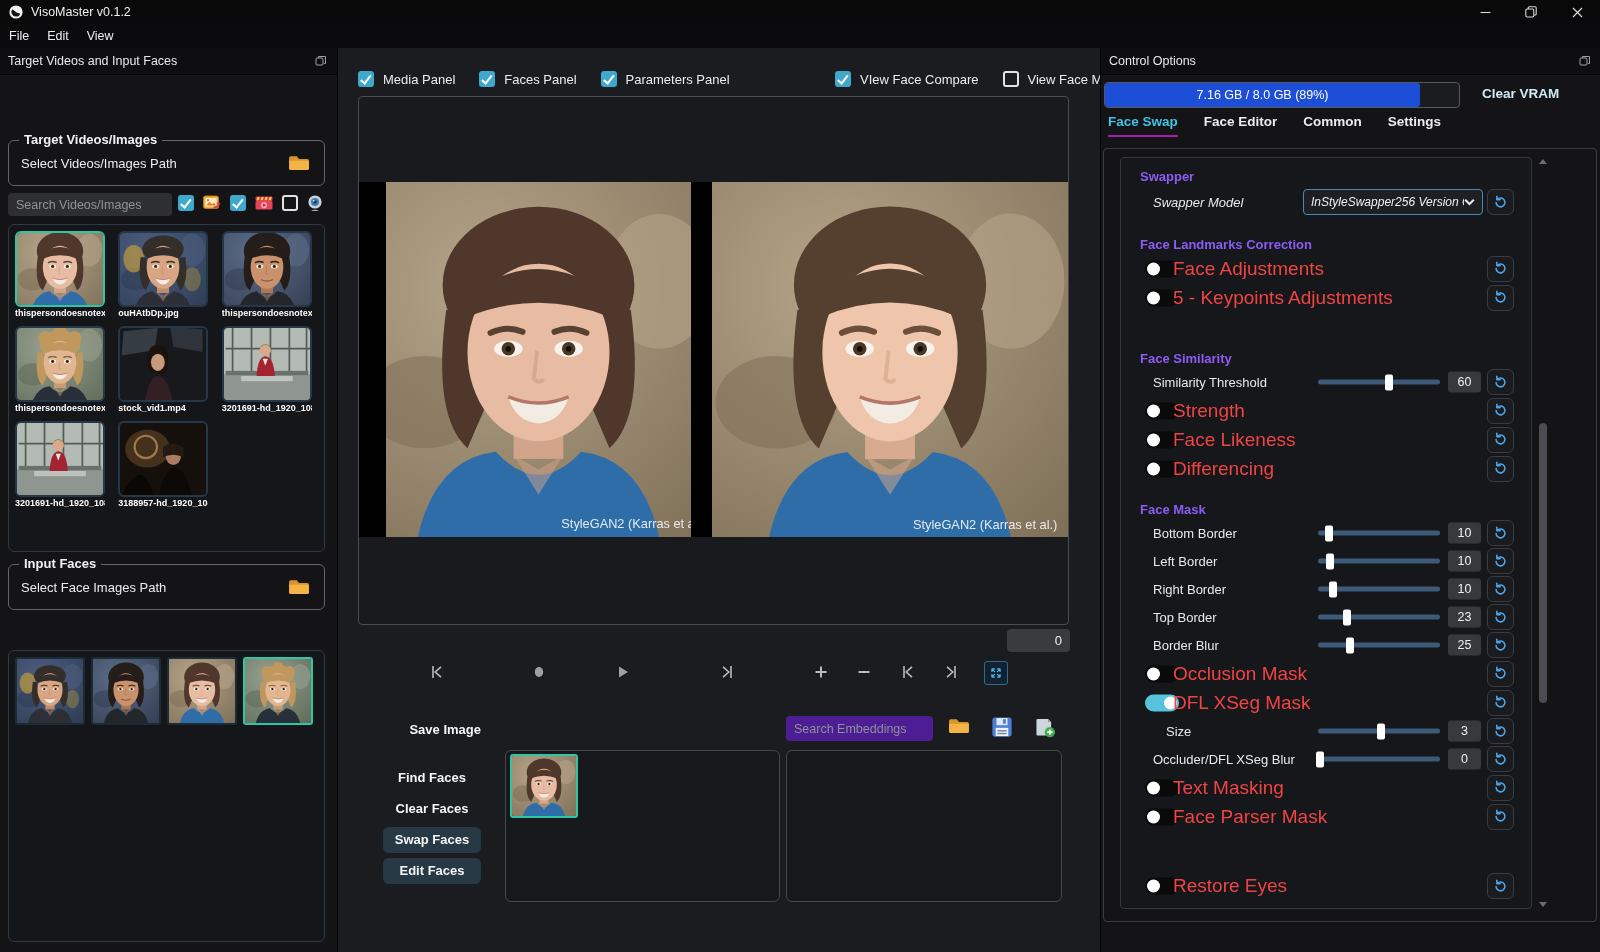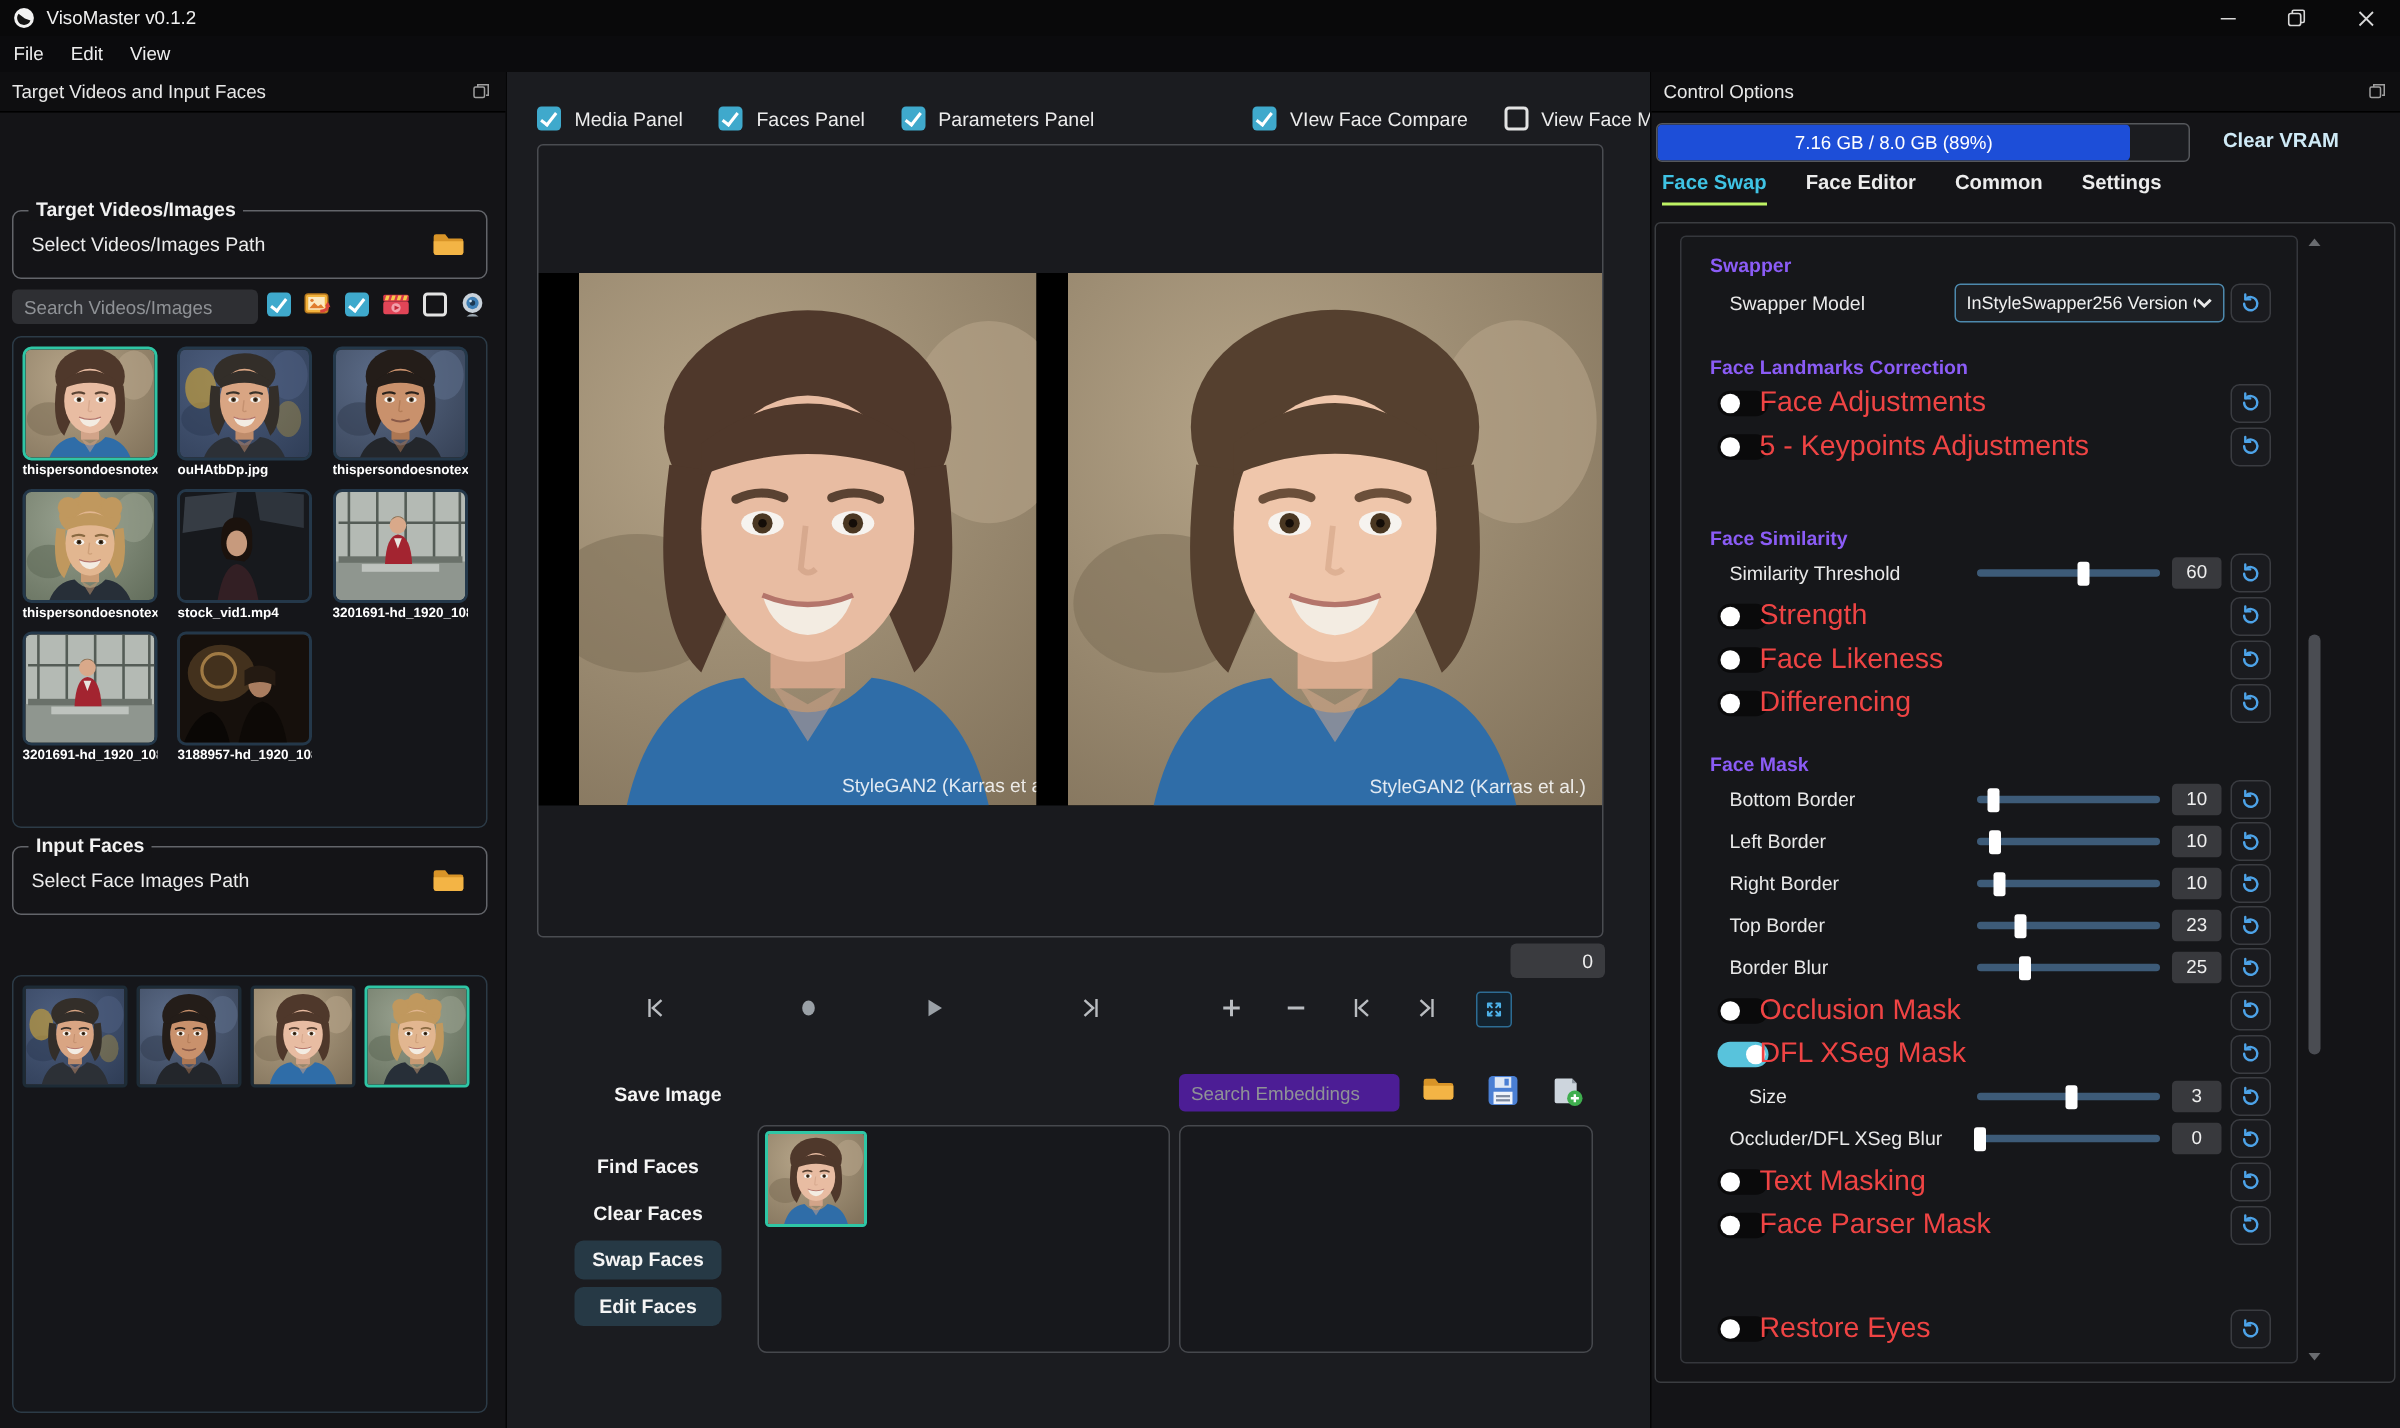--- a/index.html
+++ b/index.html
@@ -56,21 +56,21 @@
   .solid-btn{position:absolute;left:45px;width:98px;height:26px;background:#263945;border-radius:6px;font-weight:bold;font-size:13px;color:#f5f5f5;text-align:center;line-height:26px;}
   .faces-strip{position:absolute;border:1px solid #46484d;border-radius:6px;background:#17181c;}
   .strip-thumb{position:absolute;left:4px;top:3px;width:64px;height:60px;border:2px solid #2fc6a5;border-radius:3px;overflow:hidden;}
   .mini-icon{position:absolute;width:22px;height:22px;}
   
   #vram-wrap{position:absolute;left:3px;top:34px;width:354px;height:24px;border:1px solid #56585c;border-radius:4px;background:#1b1c20;overflow:hidden;}
   #vram-fill{position:absolute;left:0;top:0;bottom:0;background:#1d4ed8;border-radius:3px;display:flex;align-items:center;justify-content:center;font-size:12.5px;color:#fff;}
   #clear-vram{position:absolute;left:381px;top:34px;height:24px;line-height:24px;font-weight:bold;font-size:13.5px;color:#cfeaf6;}
   #tabs{position:absolute;left:7px;top:66px;display:flex;gap:26px;}
   .tab{font-size:13.5px;font-weight:bold;color:#ececec;padding-bottom:6px;}
-  .tab.active{color:#3fc3e4;border-bottom:2px solid #bef264;}
+  .tab.active{color:#3fc3e4;border-bottom:2px solid #a21caf;}
   #params-outer{position:absolute;left:2px;top:100px;width:492px;height:772px;border:1px solid #3b3d41;border-radius:4px;}
   #params-inner{position:absolute;left:16px;top:8px;width:412px;height:752px;border:1px solid #35373c;border-radius:4px;background:#16171a;overflow:hidden;box-sizing:border-box;}
   #params-content{position:absolute;left:0;top:0;width:100%;padding-top:8px;}
   #pscroll{position:absolute;left:434px;top:10px;width:10px;height:748px;}
   #pscroll .arrow{position:absolute;left:1px;width:0;height:0;border-left:4px solid transparent;border-right:4px solid transparent;}
   #pscroll .thumb{position:absolute;left:1px;width:8px;background:#4a4c52;border-radius:4px;}
   .sec-heading{display:flex;align-items:center;height:20px;padding-left:19px;font-weight:bold;font-size:13px;color:#8b5cf6;}
   .prow{position:relative;width:100%;}
   .p-label{position:absolute;left:32px;top:50%;transform:translateY(-50%);font-size:13px;color:#e9e9e9;white-space:nowrap;}
   .p-label.indent{left:45px;}
@@ -805,21 +805,21 @@
         <span class="tab active">Face Swap</span>
         <span class="tab">Face Editor</span>
         <span class="tab">Common</span>
         <span class="tab">Settings</span>
       </div>
 
     <div id="params-outer">
       <div id="params-inner">
         <div id="params-content">
             <div class="sec-heading" style="margin-top: 0px;">Swapper</div>
-            <div class="prow" style="height: 32px;">
+            <div class="prow" style="height: 32px; font-style: italic;">
               <span class="p-label">Swapper Model</span>
               <div class="combo">
                 <span class="cval">InStyleSwapper256 Version C</span>
                 <span>
                   <svg width="11" height="8" viewBox="0 0 11 8" fill="none" stroke="#e8e8e8" stroke-width="2">
                     <path d="M1.2 1.8 L5.5 6 L9.8 1.8"></path>
                   </svg>
                 </span>
               </div>
               <div class="reset-btn">

